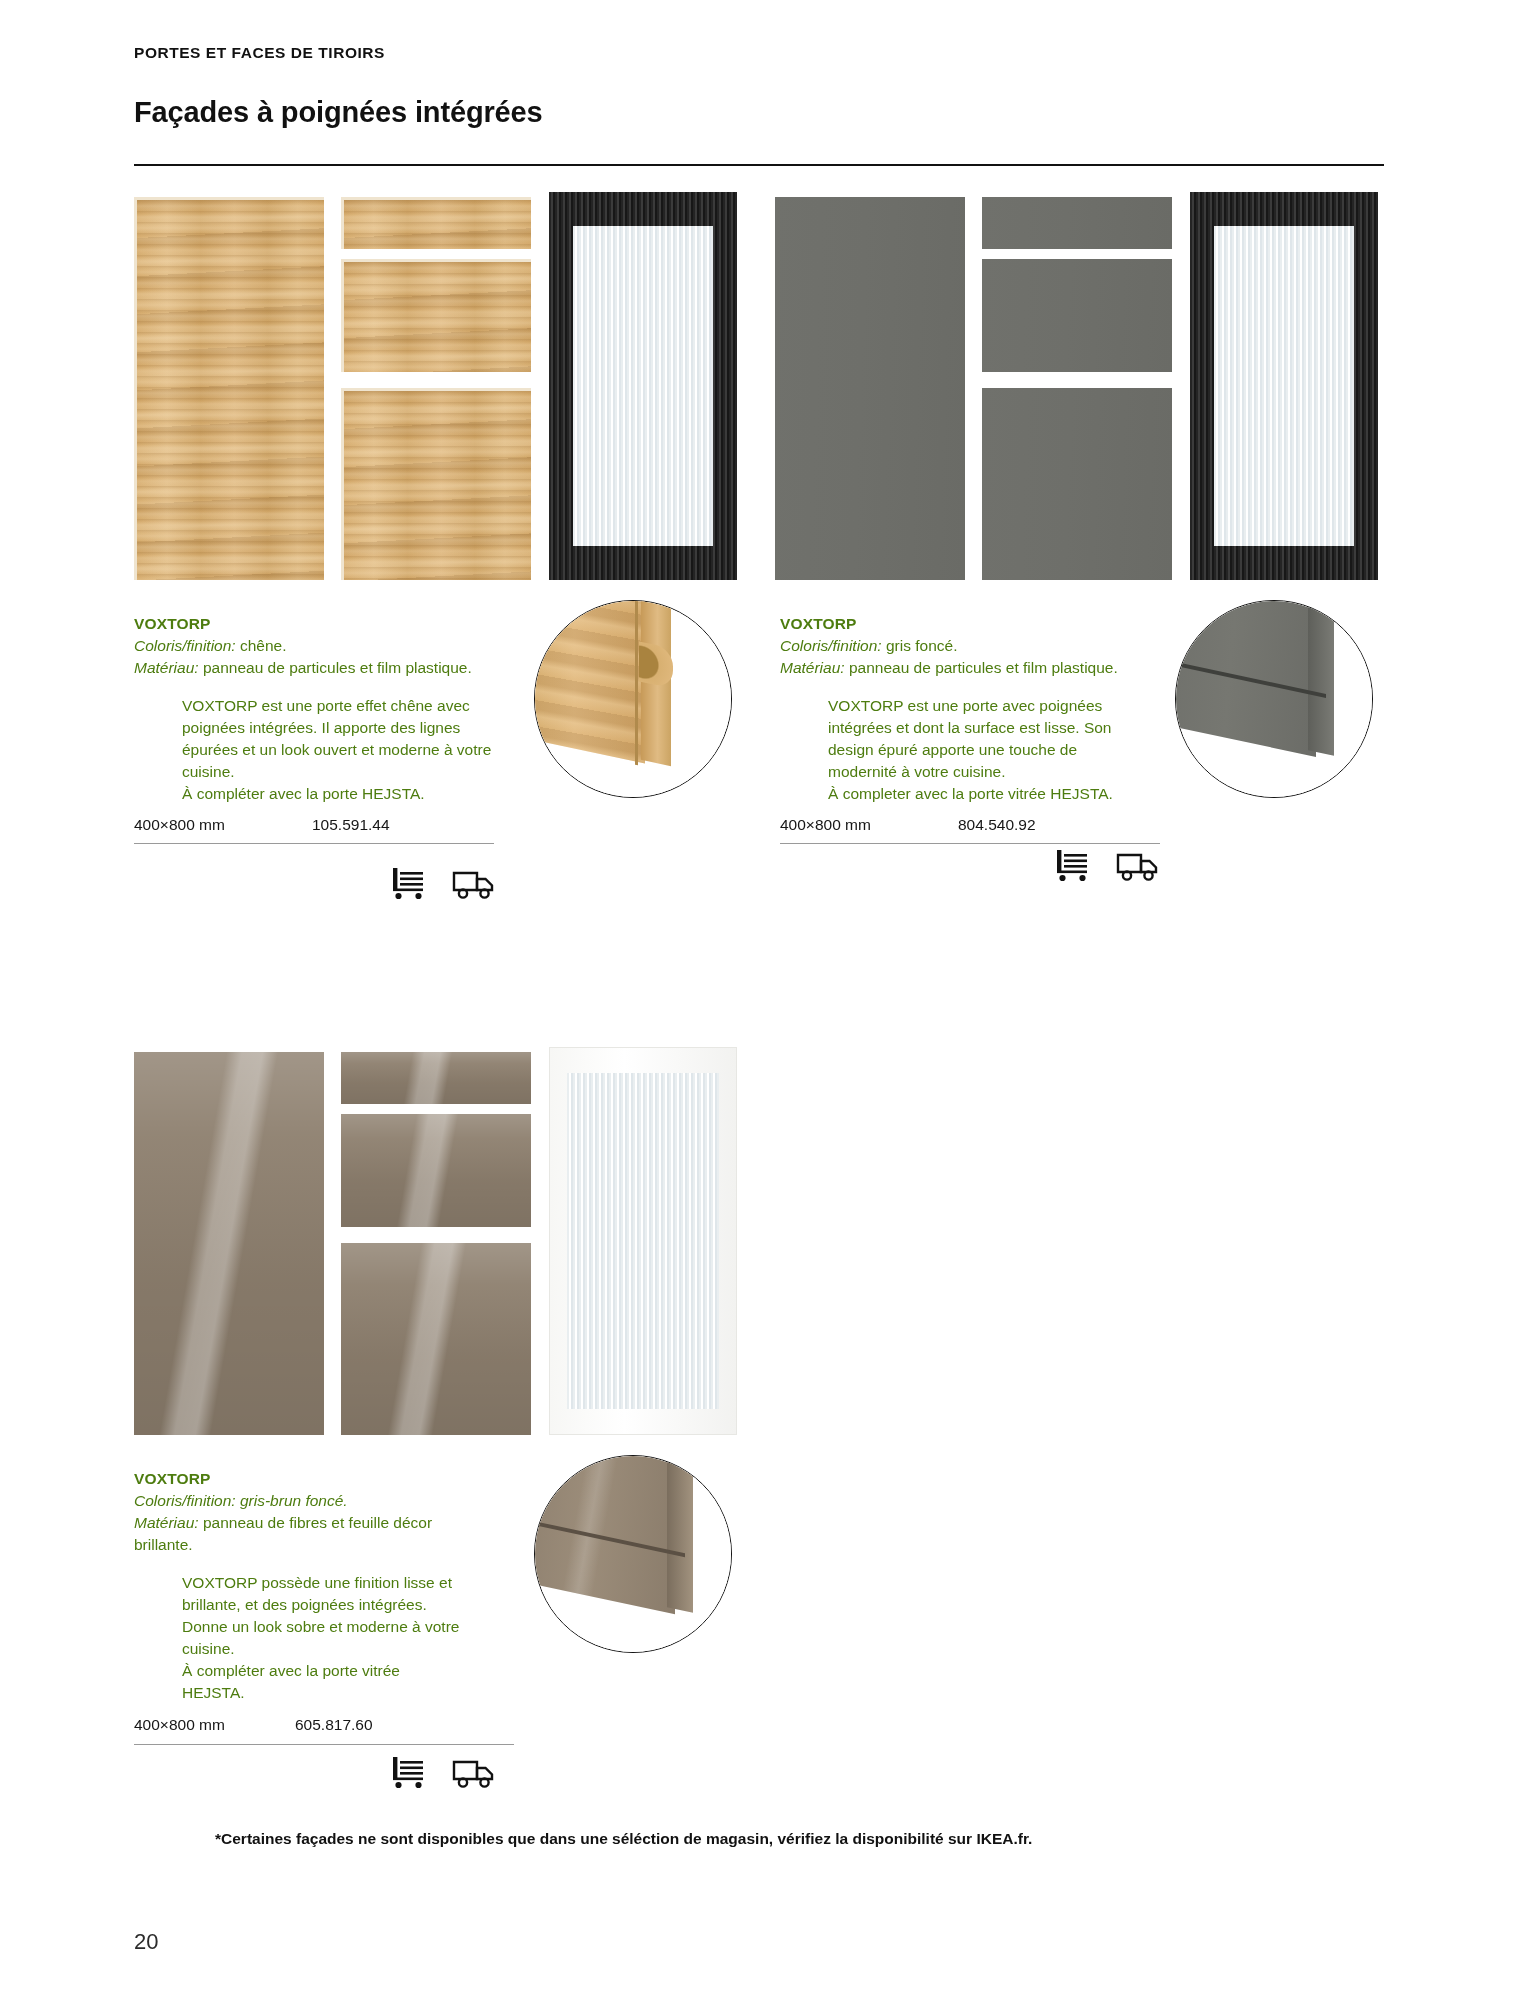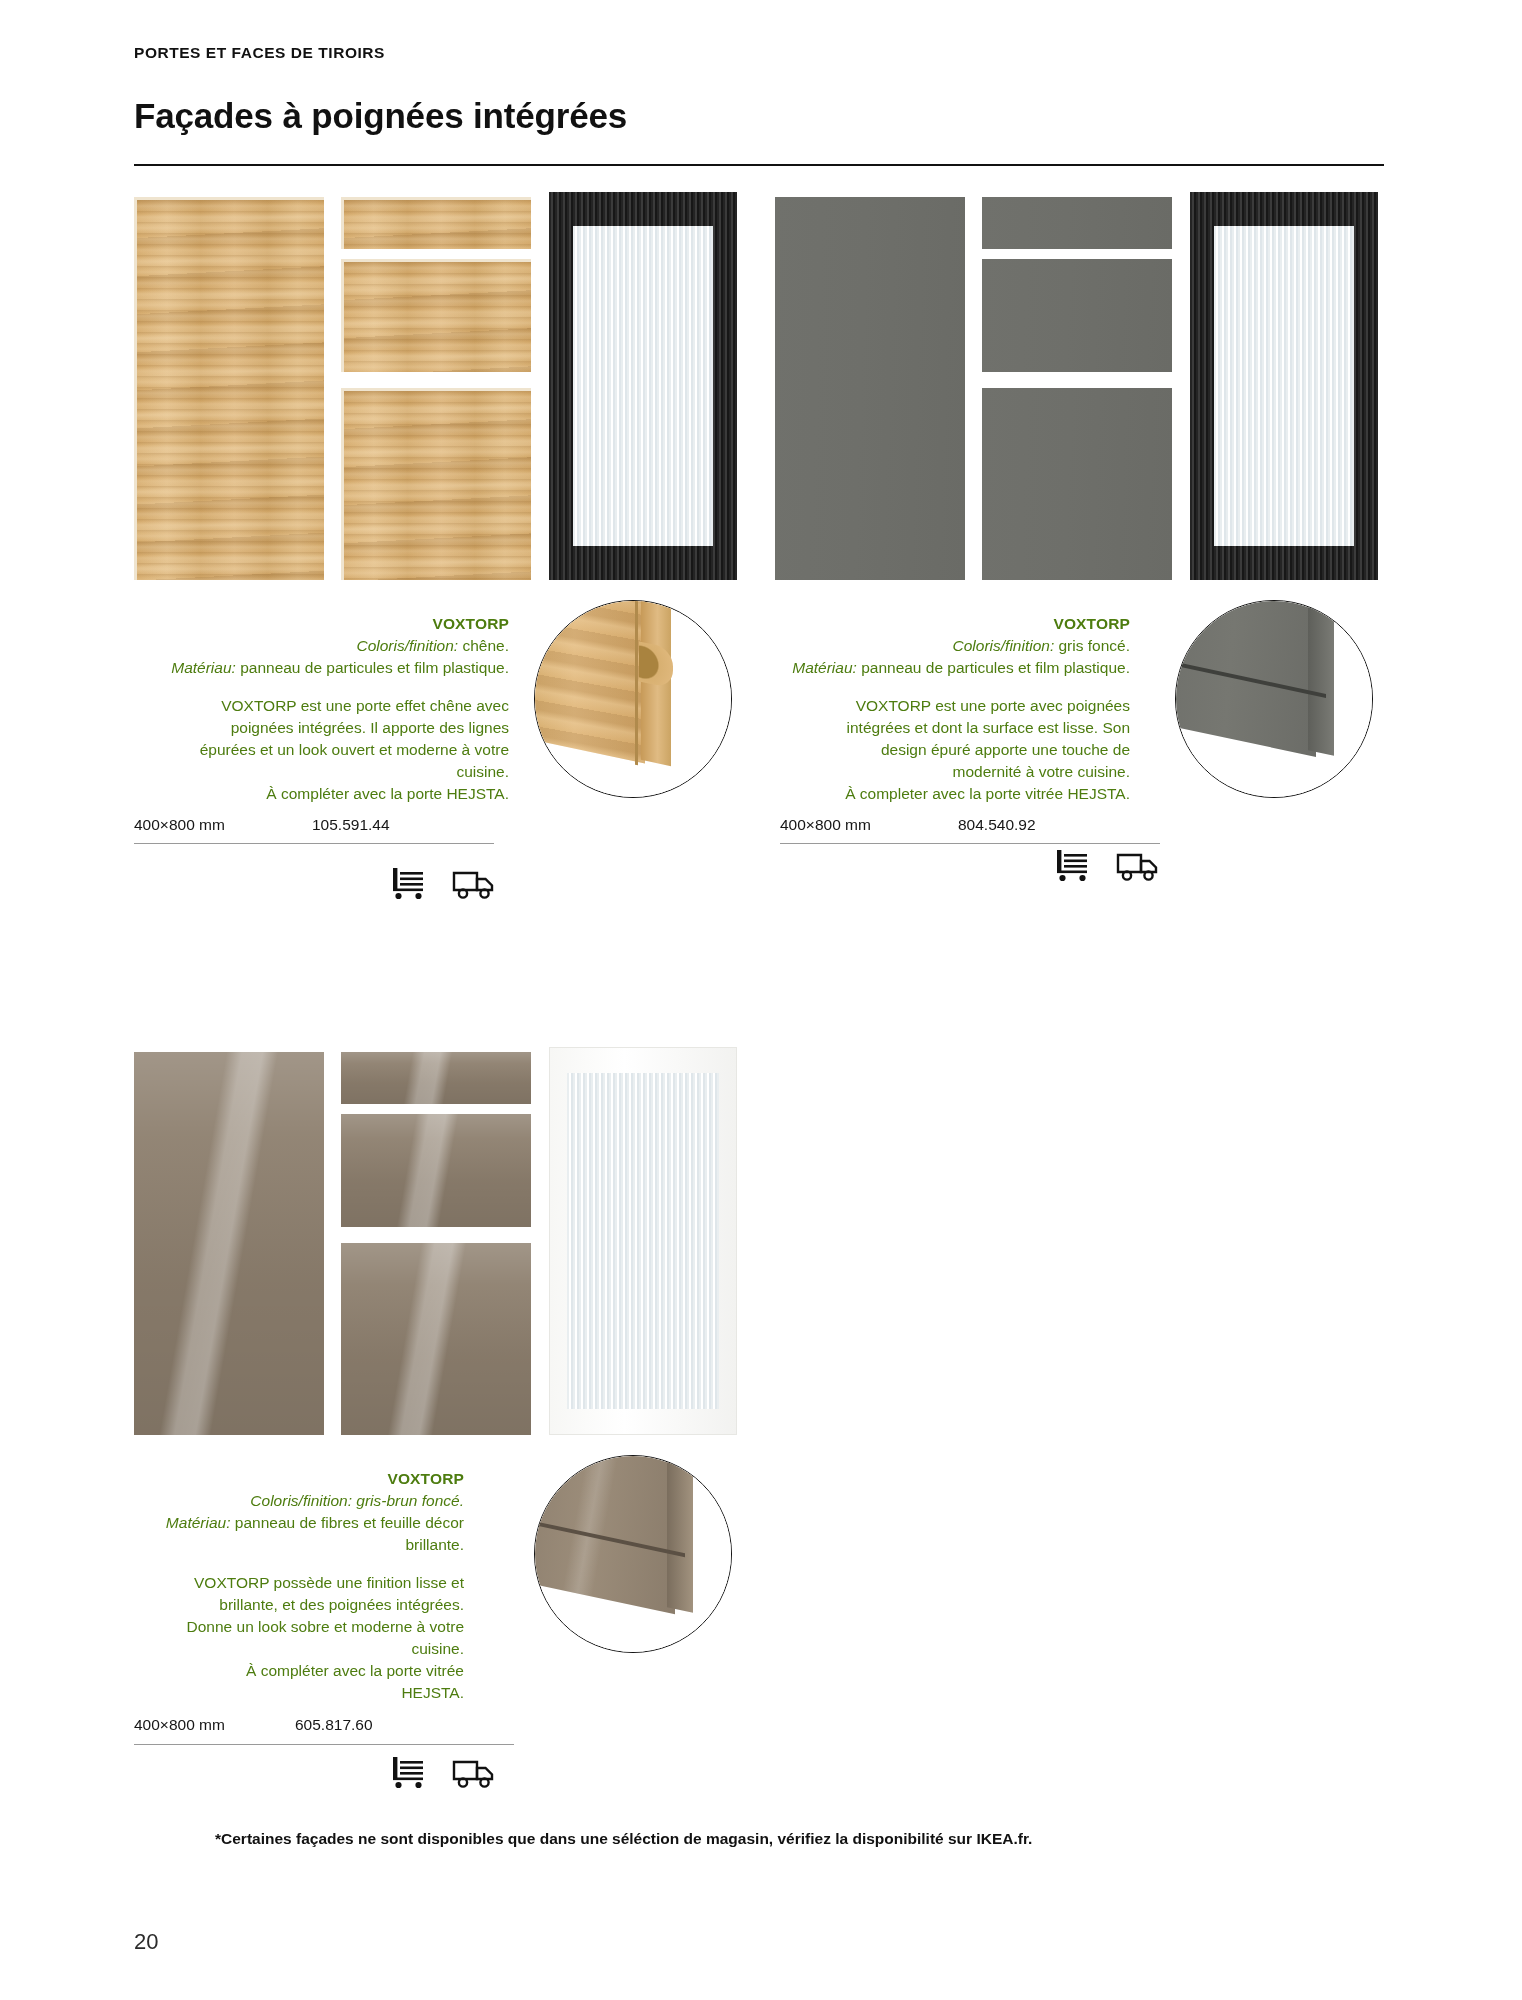--- a/index.html
+++ b/index.html
@@ -1,30 +1,30 @@
 <!DOCTYPE html>
 <html lang="fr"><head>
 <meta charset="utf-8">
 <style>
   html,body{margin:0;padding:0;background:#ffffff;}
   body{
     width:1522px;height:2000px;position:relative;overflow:hidden;
     font-family:"Liberation Sans","DejaVu Sans",sans-serif;
     color:#111111;-webkit-font-smoothing:antialiased;
   }
-  .page{position:absolute;inset:0;text-align:right;}
+  .page{position:absolute;inset:0;}
 
   
   .kicker{
     position:absolute;left:134px;top:44px;
     font-size:15.5px;font-weight:700;letter-spacing:.035em;color:#111;
   }
   .section-title{
     position:absolute;left:134px;top:96px;
-    font-size:35px;font-weight:700;letter-spacing:-.005em;color:#111;
+    font-size:29px;font-weight:700;letter-spacing:-.005em;color:#111;
   }
   .title-rule{
     position:absolute;left:134px;top:164px;width:1250px;height:1.6px;background:#111;
   }
 
   
   .block{position:absolute;}
   .gallery{position:absolute;display:block;}
 
   .panel{position:absolute;box-sizing:border-box;}

